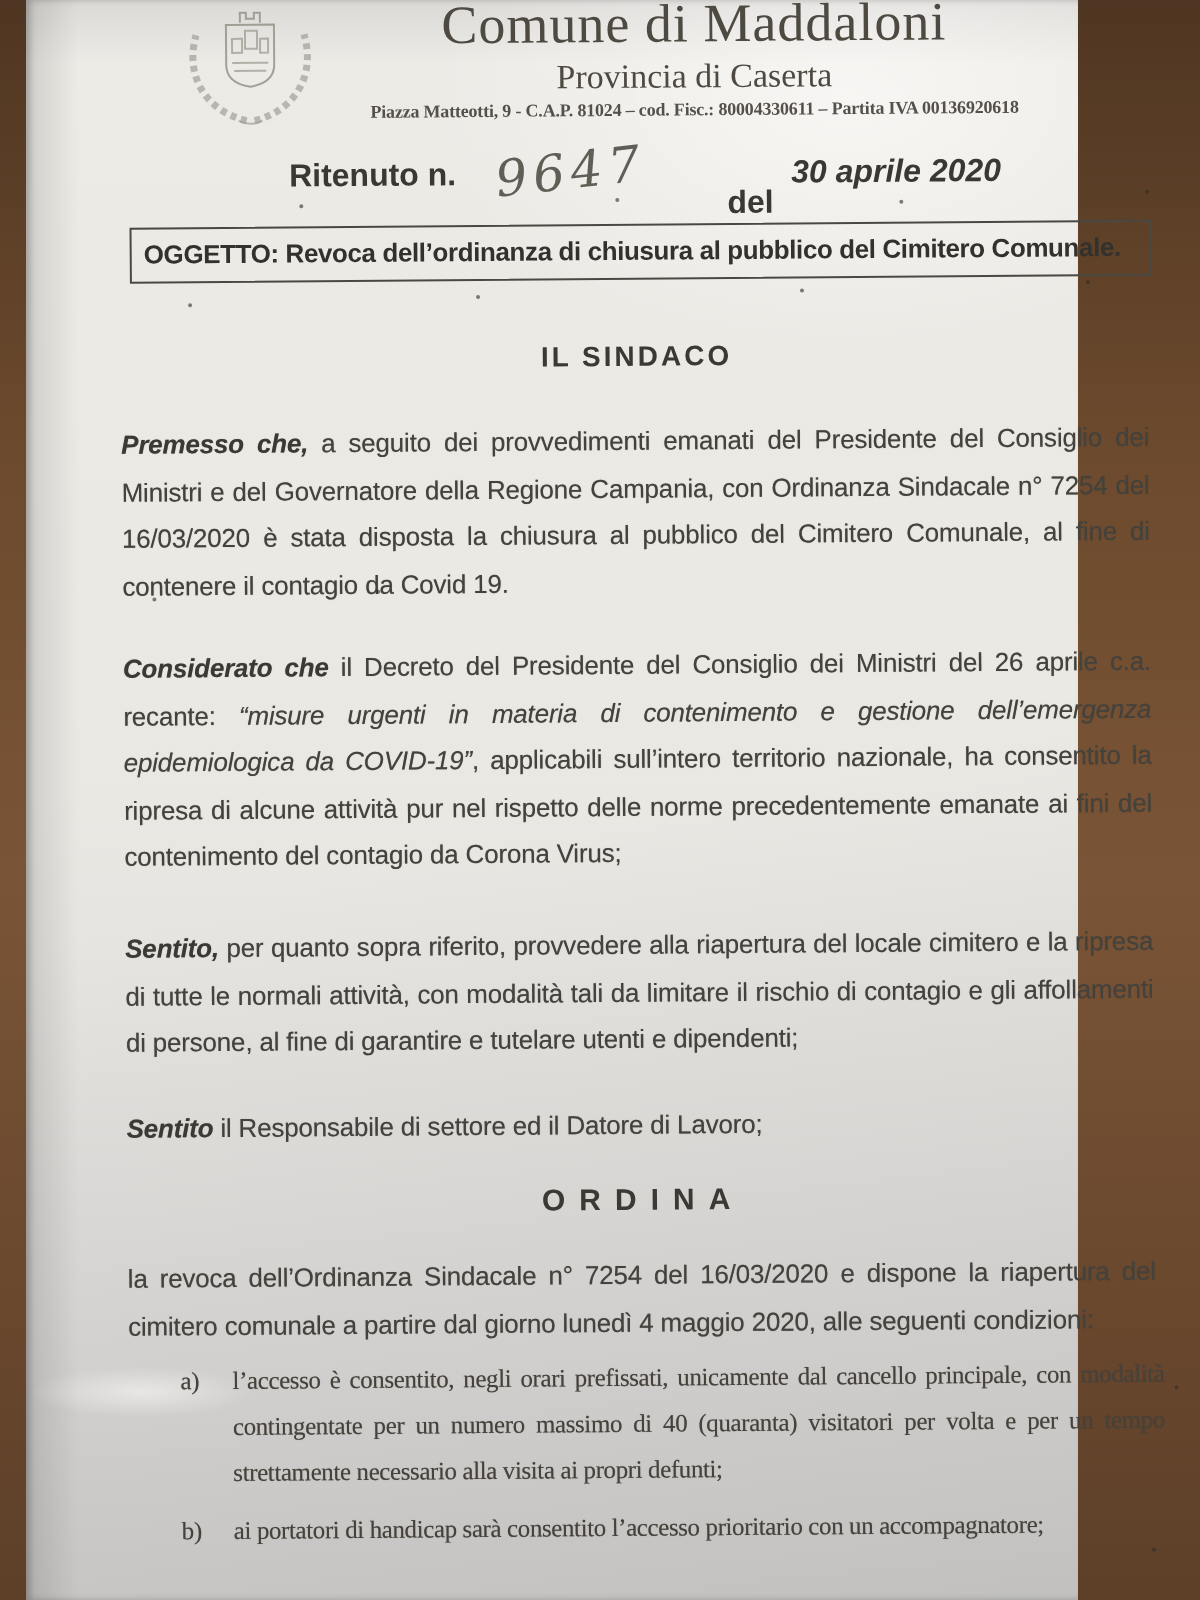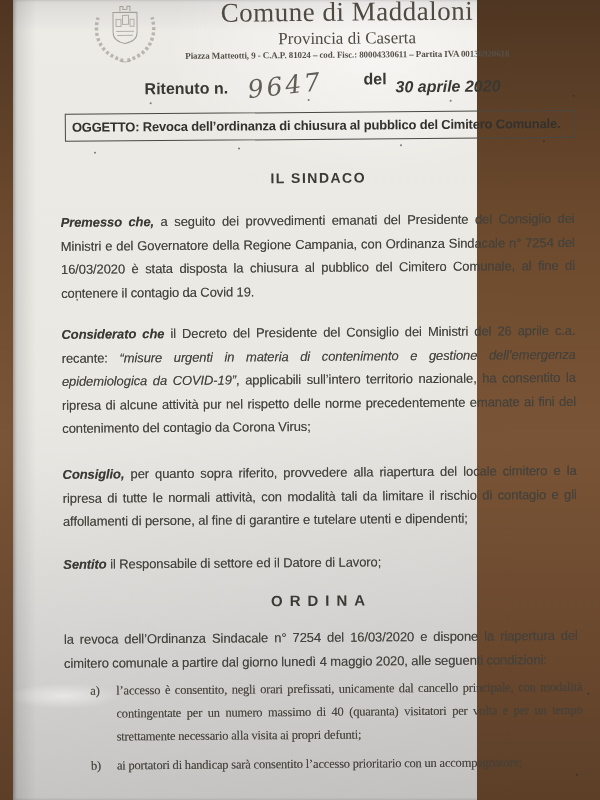--- a/index.html
+++ b/index.html
@@ -4,21 +4,21 @@
 <style>
   html, body { margin:0; padding:0; width:600px; height:800px; overflow:hidden; }
   body { font-family:"Liberation Sans", sans-serif; }
 
   .photo {
     position:relative; width:600px; height:800px;
     background:linear-gradient(to bottom, #4f3622 0%, #6e4b2e 30%, #7a5436 55%, #5d3f28 100%);
   }
 
   .paper {
-    position:absolute; left:13px; top:0; width:464px; height:800px;
+    position:absolute; left:13px; top:0; width:526px; height:800px;
     background-color:#e9e7e2;
     background-image:
       radial-gradient(300px 180px at 78% 6%, rgba(255,255,255,.55), rgba(255,255,255,0) 70%),
       radial-gradient(70px 16px at 11% 87%, rgba(255,255,255,.5), rgba(255,255,255,0) 80%),
       linear-gradient(to right, rgba(0,0,0,.12), rgba(0,0,0,0) 5%),
       linear-gradient(to bottom, rgba(110,110,118,.14), rgba(0,0,0,0) 4%),
       linear-gradient(168deg, rgba(255,255,255,0) 52%, rgba(135,135,142,.10) 72%, rgba(115,115,122,.20) 100%),
       linear-gradient(to bottom, #edebe6 0%, #eae8e3 50%, #dedcd9 82%, #d5d4d1 100%);
     box-shadow: inset 2px 0 3px rgba(0,0,0,.22);
   }
@@ -35,21 +35,21 @@
   .province { font-size:17px; line-height:19px; margin-top:1px; }
   .address  { font-size:9px; font-weight:bold; letter-spacing:-0.1px; line-height:11px; margin-top:2px; color:#55514a; }
 
   .ordline { position:absolute; left:0; top:71px; width:587px; height:34px;
              font-weight:bold; font-size:16px; color:#3a3832; }
   .ord-label { position:absolute; left:134px; top:8px; }
   .ord-number { position:absolute; left:237px; top:0px;
                 font-family:"DejaVu Serif", serif; font-style:italic; font-weight:normal;
                 font-size:25px; letter-spacing:3px; color:#615e56;
                 transform:rotate(-6deg); }
-  .ord-del  { position:absolute; left:353px; top:0; }
+  .ord-del  { position:absolute; left:353px; top:23px; }
   .ord-date { position:absolute; left:385px; top:8px;font-style:italic; }
 
   .subject { position:absolute; left:54px; top:112px; width:503px; height:26px;
              border:1.5px solid #4a4843; line-height:26px; padding-left:6px;
              font-weight:bold; font-size:13px; letter-spacing:-0.2px; color:#33312d;
              white-space:nowrap; }
 
   .center-head { position:absolute; left:47px; width:520px; text-align:center;
                  font-weight:bold; color:#3b3933; }
   .sindaco { top:170px; font-size:14px; letter-spacing:1.5px; }
@@ -112,21 +112,21 @@
       </div>
 
       <div class="subject">OGGETTO: Revoca dell’ordinanza di chiusura al pubblico del Cimitero Comunale.</div>
 
       <div class="center-head sindaco">IL SINDACO</div>
 
       <p class="para p-premesso"><span class="lead">Premesso che,</span><span> a seguito dei provvedimenti emanati del Presidente del Consiglio dei Ministri e del Governatore della Regione Campania, con Ordinanza Sindacale n° 7254 del 16/03/2020 è stata disposta la chiusura al pubblico del Cimitero Comunale, al fine di contenere il contagio da Covid 19.</span></p>
 
       <p class="para p-considerato"><span class="lead">Considerato che</span><span> il Decreto del Presidente del Consiglio dei Ministri del 26 aprile c.a. recante: </span><span class="quote-italic">“misure urgenti in materia di contenimento e gestione dell’emergenza epidemiologica da COVID-19”</span><span>, applicabili sull’intero territorio nazionale, ha consentito la ripresa di alcune attività pur nel rispetto delle norme precedentemente emanate ai fini del contenimento del contagio da Corona Virus;</span></p>
 
-      <p class="para p-ritenuto"><span class="lead">Consiglio,</span><span> per quanto sopra riferito, provvedere alla riapertura del locale cimitero e la ripresa di tutte le normali attività, con modalità tali da limitare il rischio di contagio e gli affollamenti di persone, al fine di garantire e tutelare utenti e dipendenti;</span></p>
+      <p class="para p-ritenuto"><span class="lead">Sentito,</span><span> per quanto sopra riferito, provvedere alla riapertura del locale cimitero e la ripresa di tutte le normali attività, con modalità tali da limitare il rischio di contagio e gli affollamenti di persone, al fine di garantire e tutelare utenti e dipendenti;</span></p>
 
       <p class="para p-sentito"><span class="lead">Sentito</span><span> il Responsabile di settore ed il Datore di Lavoro;</span></p>
 
       <div class="center-head ordina">ORDINA</div>
 
       <p class="para p-revoca">la revoca dell’Ordinanza Sindacale n° 7254 del 16/03/2020 e dispone la riapertura del cimitero comunale a partire dal giorno lunedì 4 maggio 2020, alle seguenti condizioni:</p>
 
       <div class="cond-list">
         <div class="cond-item">
           <span class="cond-marker">a)</span>

